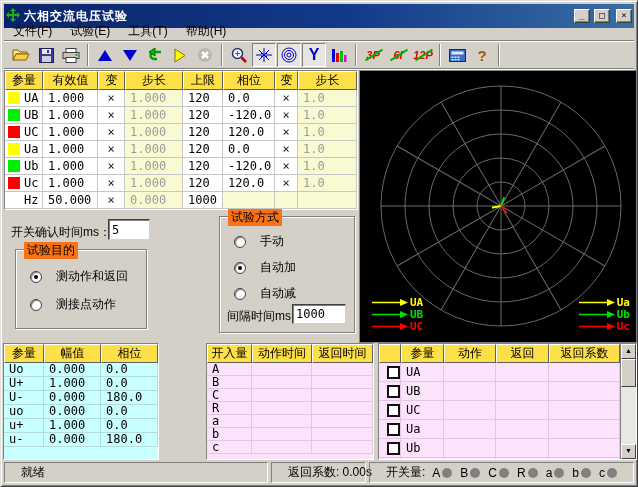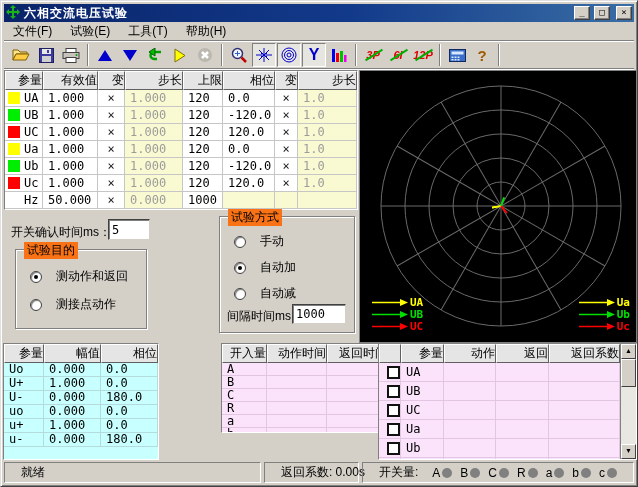--- a/index.html
+++ b/index.html
@@ -2,21 +2,21 @@
 <html><head>
 <meta charset="utf-8">
 <style>
 *{box-sizing:border-box;margin:0;padding:0}
 html,body{background:#9a9a9a}
 body{font-family:"Liberation Sans",sans-serif;font-size:12px;color:#000}
 .window{position:relative;width:638px;height:487px;background:#d4d0c8;
   border:1px solid #404040;border-top-color:#dfdfdf;border-left-color:#dfdfdf;
   box-shadow:inset 1px 1px 0 #fff,inset -1px -1px 0 #808080;overflow:hidden}
 
-.titlebar{position:absolute;left:3px;top:3px;right:3px;height:18px;
+.titlebar{position:absolute;left:3px;top:3px;right:3px;height:24px;
   background:linear-gradient(90deg,#0a246a 0%,#123a8a 55%,#3a6ea5 100%);
   display:flex;align-items:center;gap:4px;padding:0 2px}
 .title-text{flex:1;color:#fff;font-weight:bold;font-size:12px;white-space:nowrap;letter-spacing:1px}
 .winbtn{width:16px;height:14px;background:#d4d0c8;border:1px solid #404040;border-top-color:#fff;border-left-color:#fff;
   box-shadow:inset -1px -1px 0 #808080;font-family:"DejaVu Sans Mono",monospace;font-size:9px;line-height:11px;text-align:center;cursor:default}
 .winbtn.close{margin-left:2px}
 
 .menubar{position:absolute;left:3px;top:21px;right:3px;height:19px;display:flex;align-items:center;
   border-bottom:1px solid #808080;box-shadow:0 1px 0 #fff}
 .menu-item{padding:2px 9px;white-space:nowrap}
@@ -30,21 +30,21 @@
 .tri-up{width:0;height:0;border-left:7px solid transparent;border-right:7px solid transparent;border-bottom:11px solid #0000cc}
 .tri-down{width:0;height:0;border-left:7px solid transparent;border-right:7px solid transparent;border-top:11px solid #0000cc}
 .txt-red{color:#e00000;font-weight:bold;font-style:italic;font-size:11px}
 .slash::after{content:'';position:absolute;left:2px;top:10px;width:20px;height:2px;background:#00b000;transform:rotate(-32deg)}
 .txt-wye{color:#0000cc;font-weight:bold;font-size:16px}
 .txt-help{color:#a05800;font-weight:bold;font-size:15px}
 
 .main-table{position:absolute;left:3px;top:69px;width:354px;height:140px;background:#fff;
   border:1px solid;border-color:#808080 #fff #fff #808080}
 .mt-grid{display:grid;grid-template-columns:38px 55px 27px 58px 40px 52px 23px 1fr}
-.hc{background:#e5e5e5;border:1px solid;border-color:#fff #606060 #606060 #fff;height:19px;line-height:17px;text-align:right;overflow:hidden;white-space:nowrap}
+.hc{background:#fde047;border:1px solid;border-color:#fff #606060 #606060 #fff;height:19px;line-height:17px;text-align:center;overflow:hidden;white-space:nowrap}
 .mt-row .mc{height:17px;line-height:16px;border-right:1px solid #c6c6c6;border-bottom:1px solid #c6c6c6;
   font-family:"DejaVu Sans Mono",monospace;font-size:12px;padding-left:5px;white-space:nowrap;overflow:hidden;background:#fff}
 .mt-row .mc.x{text-align:center;padding-left:0;color:#202020}
 .mt-row .mc.step{background:#fafad2;color:#9c9c9c}
 .mt-row .mc.name-cell{display:flex;align-items:center;gap:4px;padding-left:3px}
 .mt-row:last-child .c5,.mt-row:last-child .c6,.mt-row:last-child .c7{background:#fafad2}
 .swatch{display:inline-block;width:12px;height:12px;flex:0 0 12px}
 
 .chart{position:absolute;left:358px;top:69px;width:278px;height:273px;background:#000;border:1px solid #808080}
 .legend{position:absolute;display:flex;flex-direction:column;gap:1px;font-family:"DejaVu Sans Mono",monospace;font-size:11px;font-weight:bold}
@@ -64,41 +64,41 @@
 
 .btable{position:absolute;border:1px solid;border-color:#808080 #fff #fff #808080;overflow:hidden;display:flex;flex-direction:column}
 .bt-head{display:grid}
 .bt-rows{flex:1;display:flex;flex-direction:column}
 .bt-row{display:grid}
 .bt-cell{font-family:"DejaVu Sans Mono",monospace;font-size:12px;padding-left:5px;white-space:nowrap;overflow:hidden}
 .seq-table{left:2px;top:342px;width:156px;height:117px}
 .seq-table .bt-head,.seq-table .bt-row{grid-template-columns:40px 57px 1fr}
 .seq-table .bt-rows{background:#c8ffff}
 .seq-table .bt-cell{height:14px;line-height:13px;border-right:1px solid #b4dcdc;border-bottom:1px solid #b4dcdc;background:#c8ffff}
-.in-table{left:220px;top:342px;width:168px;height:90px}
+.in-table{left:205px;top:342px;width:168px;height:117px}
 .in-table .bt-head,.in-table .bt-row{grid-template-columns:45px 60px 1fr}
 .in-table .bt-rows{background:#fbe4fb}
 .in-table .bt-cell{height:13px;line-height:12px;border-right:1px solid #e2c6e2;border-bottom:1px solid #e2c6e2;background:#fbe4fb}
 .res-table{left:377px;top:342px;width:259px;height:117px;flex-direction:row}
 .res-main{flex:1;display:flex;flex-direction:column;overflow:hidden}
 .res-table .bt-head,.res-table .bt-row{grid-template-columns:22px 43px 52px 53px 1fr}
 .res-table .bt-rows{background:#fbe4fb}
 .res-table .bt-cell{height:19px;line-height:18px;border-right:1px solid #e2c6e2;border-bottom:1px solid #e2c6e2;background:#fbe4fb;display:flex;align-items:center}
 .cbx{width:13px;height:13px;background:#fff;border:2px solid #111;margin-left:3px}
 
 .vscroll{width:16px;background:#e9e7e1;border-left:1px solid #808080;display:flex;flex-direction:column}
 .sbtn{height:15px;background:#d4d0c8;border:1px solid #404040;border-top-color:#fff;border-left-color:#fff;
   font-size:7px;line-height:12px;text-align:center;color:#000}
 .sthumb{height:28px;background:#d4d0c8;border:1px solid #404040;border-top-color:#fff;border-left-color:#fff}
 .strack{flex:1}
 .sbtn.down{margin-top:auto}
 
 .statusbar{position:absolute;left:3px;right:3px;bottom:3px;height:21px;display:flex;gap:3px;align-items:stretch}
 .spanel{border:1px solid;border-color:#808080 #fff #fff #808080;display:flex;align-items:center;padding:0 16px;white-space:nowrap}
-.sp1{width:287px}.sp2{width:95px}.sp3{flex:1;gap:14px}
+.sp1{width:287px}.sp2{width:95px}.sp3{flex:1;gap:7px}
 .sw{display:flex;align-items:center;gap:2px}
 .dot{width:10px;height:10px;border-radius:50%;background:#808080;display:inline-block}
 </style>
 </head>
 <body>
 
 <div class="window">
 
   <div class="titlebar">
     <span>

